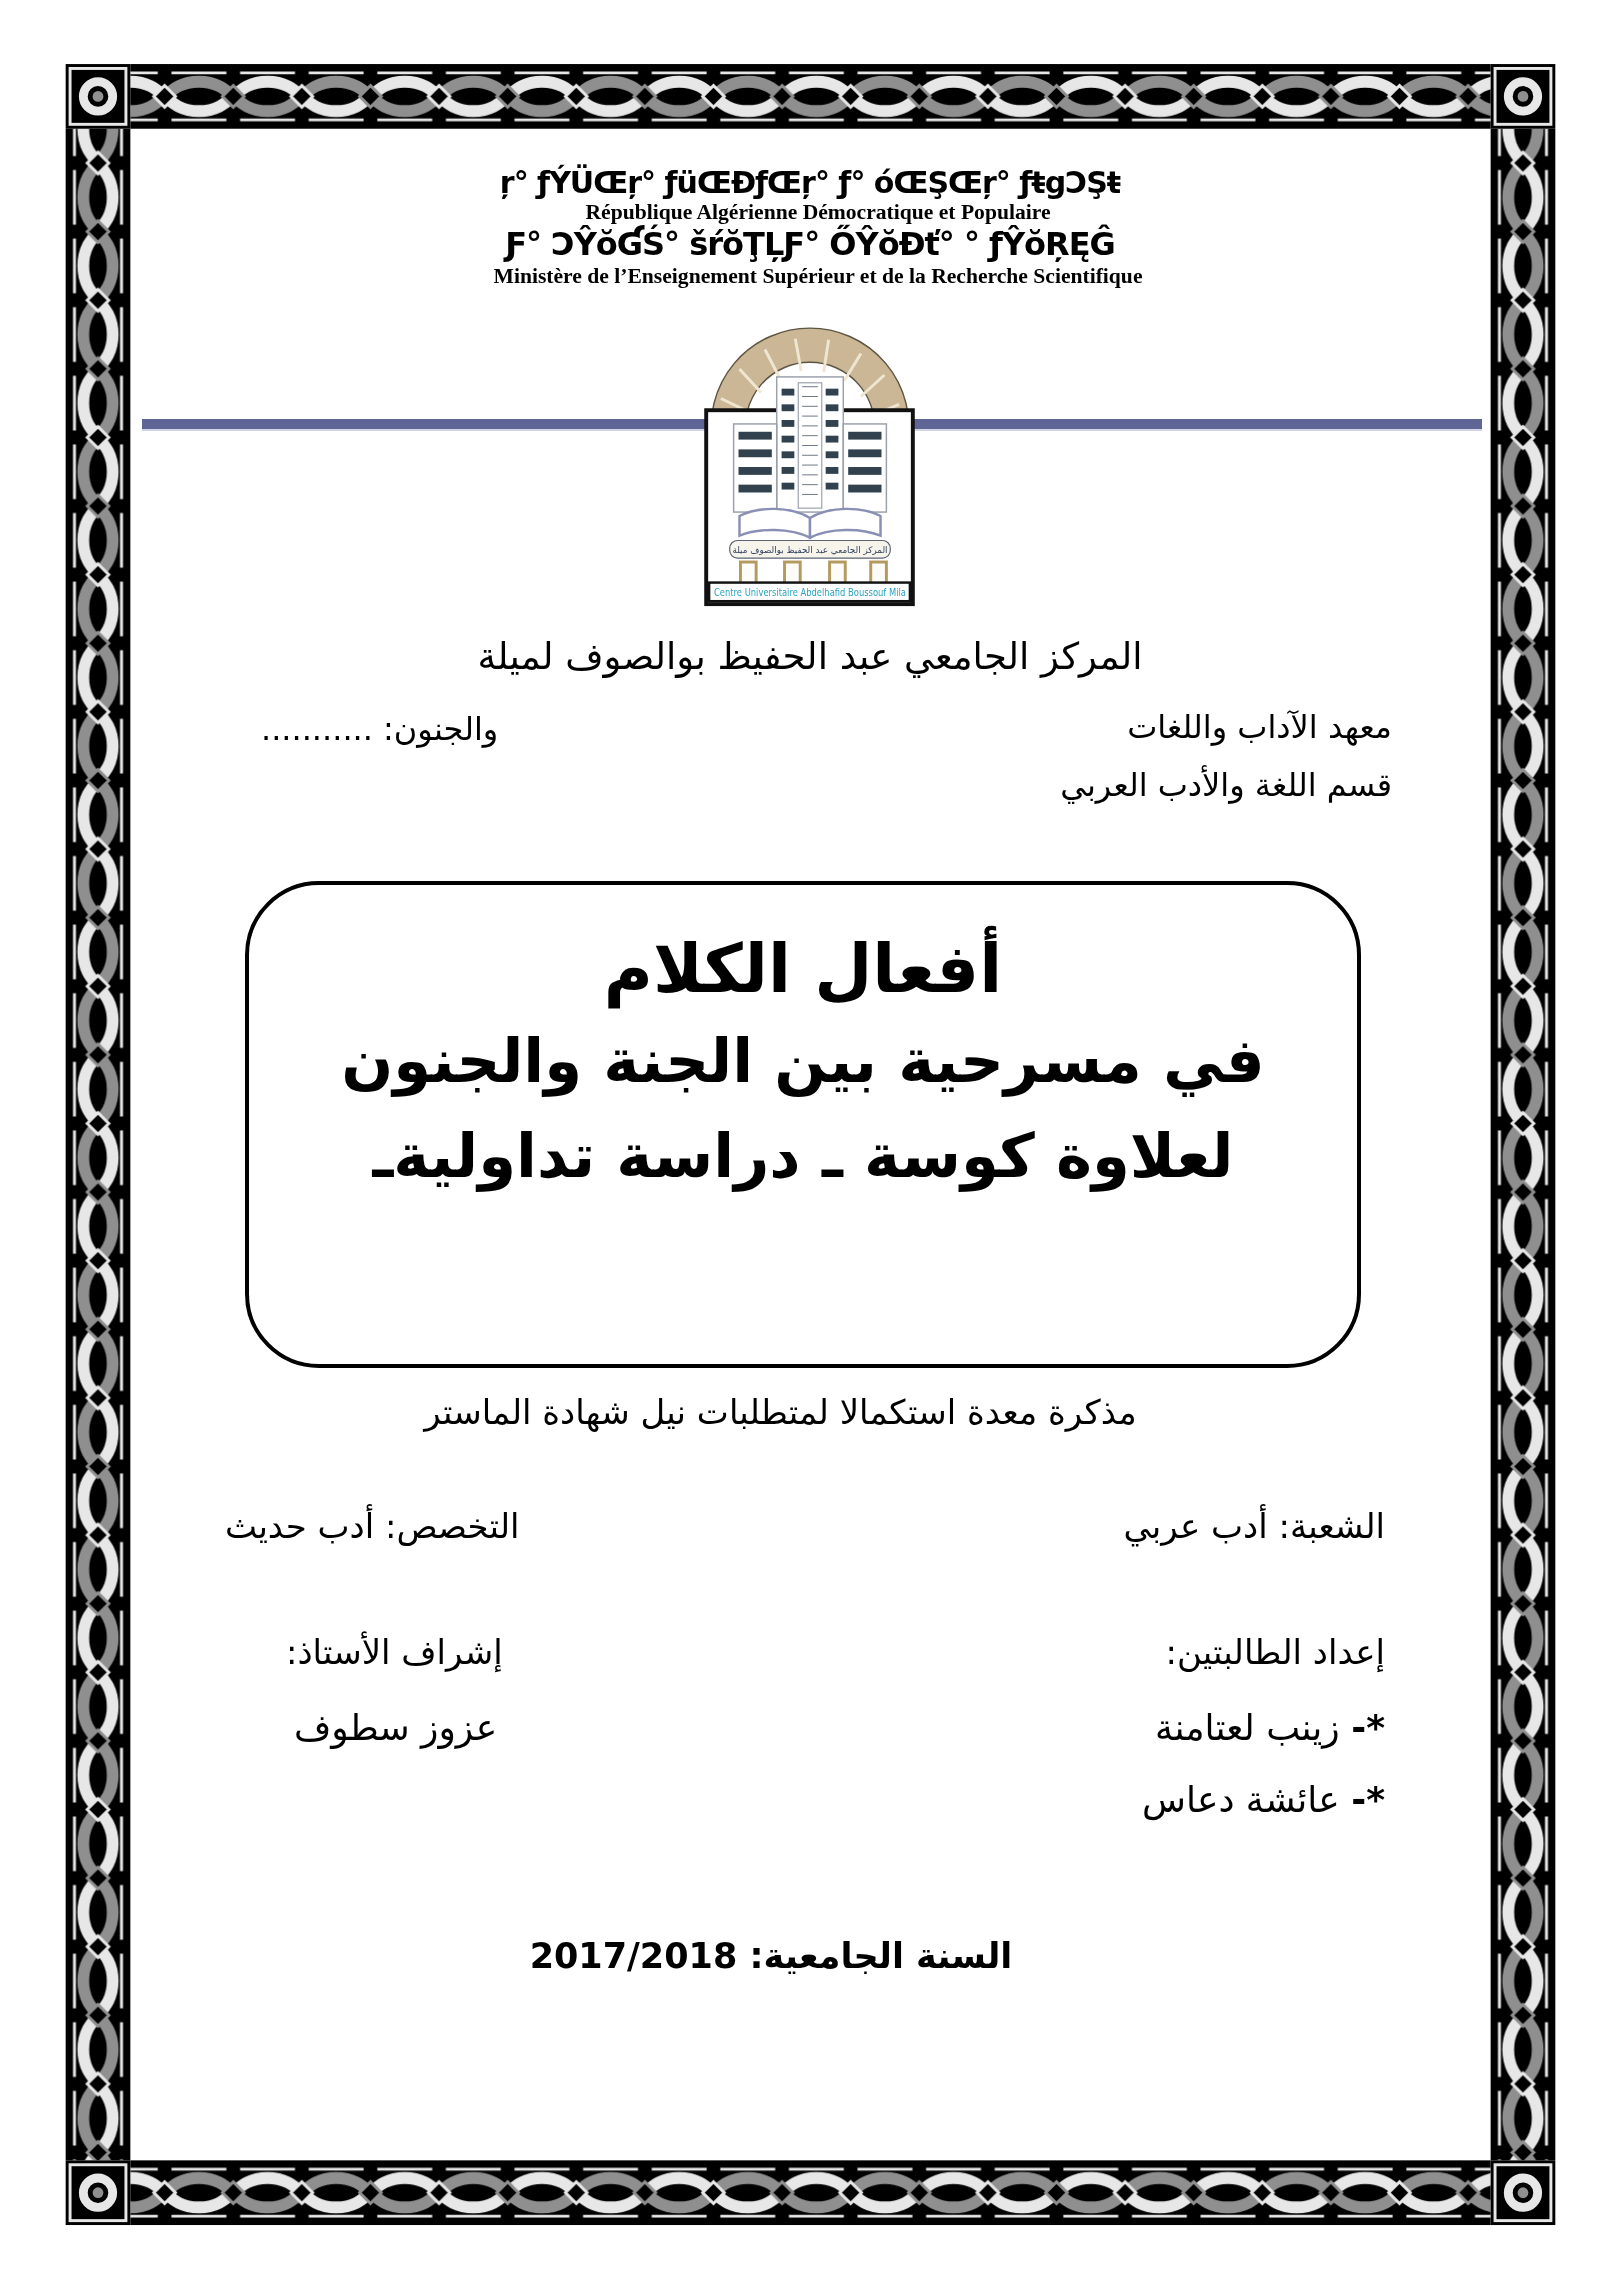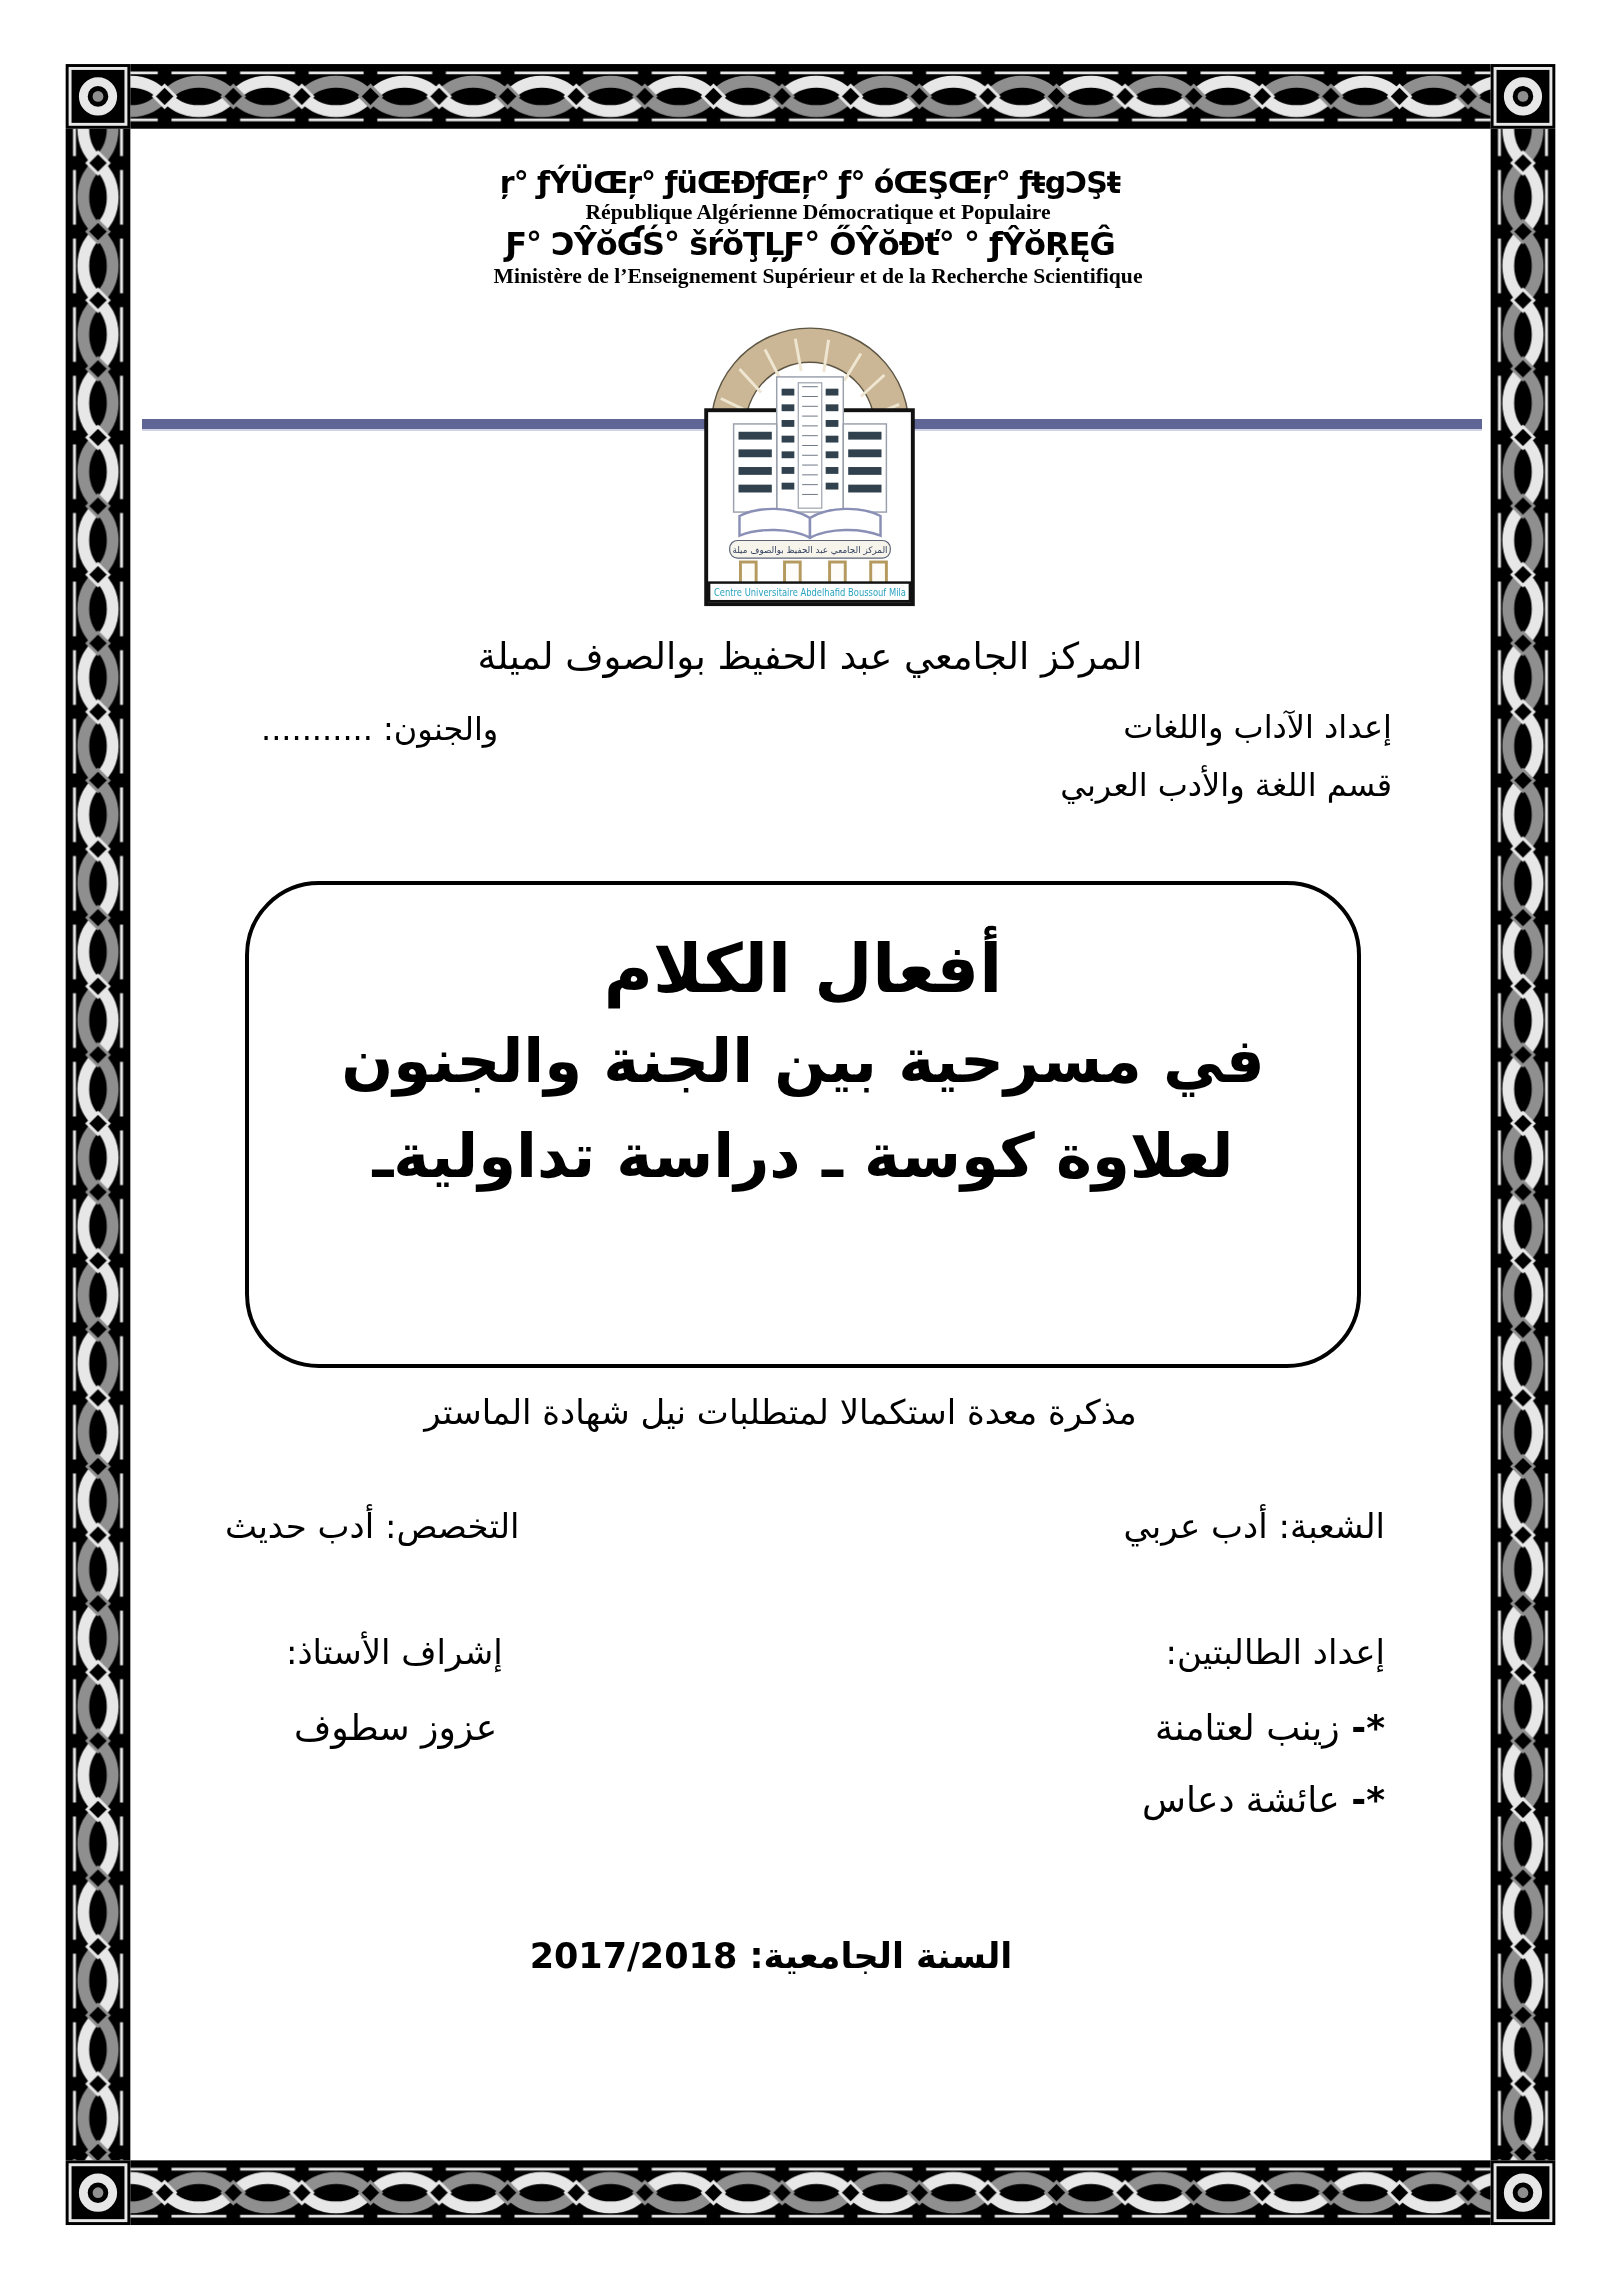--- a/index.html
+++ b/index.html
@@ -157,21 +157,21 @@
         <rect x="82" y="241" width="16" height="26"></rect>
       <rect x="128" y="241" width="16" height="26"></rect>
         <rect x="170" y="241" width="16" height="26"></rect>
     </g>
 
     <rect x="5" y="262" width="205" height="19" fill="#ffffff" stroke="#111" stroke-width="2.5"></rect>
     <text x="108" y="276" text-anchor="middle" font-size="10" fill="#2aa3c0" font-family="DejaVu Sans, sans-serif" textLength="196" lengthAdjust="spacingAndGlyphs">Centre Universitaire Abdelhafid Boussouf Mila</text>
   </svg>
 
   <div class="abs inst1 center ar">المركز الجامعي عبد الحفيظ بوالصوف لميلة</div>
-  <div class="abs inst-right ar" style="top:708px;">إعداد الآداب واللغات</div>
+  <div class="abs inst-right ar" style="top:708px;">معهد الآداب واللغات</div>
   <div class="abs ref ar">والجنون: ...........</div>
   <div class="abs inst-right ar" style="top:766px;">قسم اللغة والأدب العربي</div>
 
   <div class="abs titlebox ar">
     <div class="t1">أفعال الكلام</div>
     <div class="t2">في مسرحية بين الجنة والجنون</div>
     <div class="t2">لعلاوة كوسة ـ دراسة تداوليةـ</div>
   </div>
 
   <div class="abs memo ar">مذكرة معدة استكمالا لمتطلبات نيل شهادة الماستر</div>

